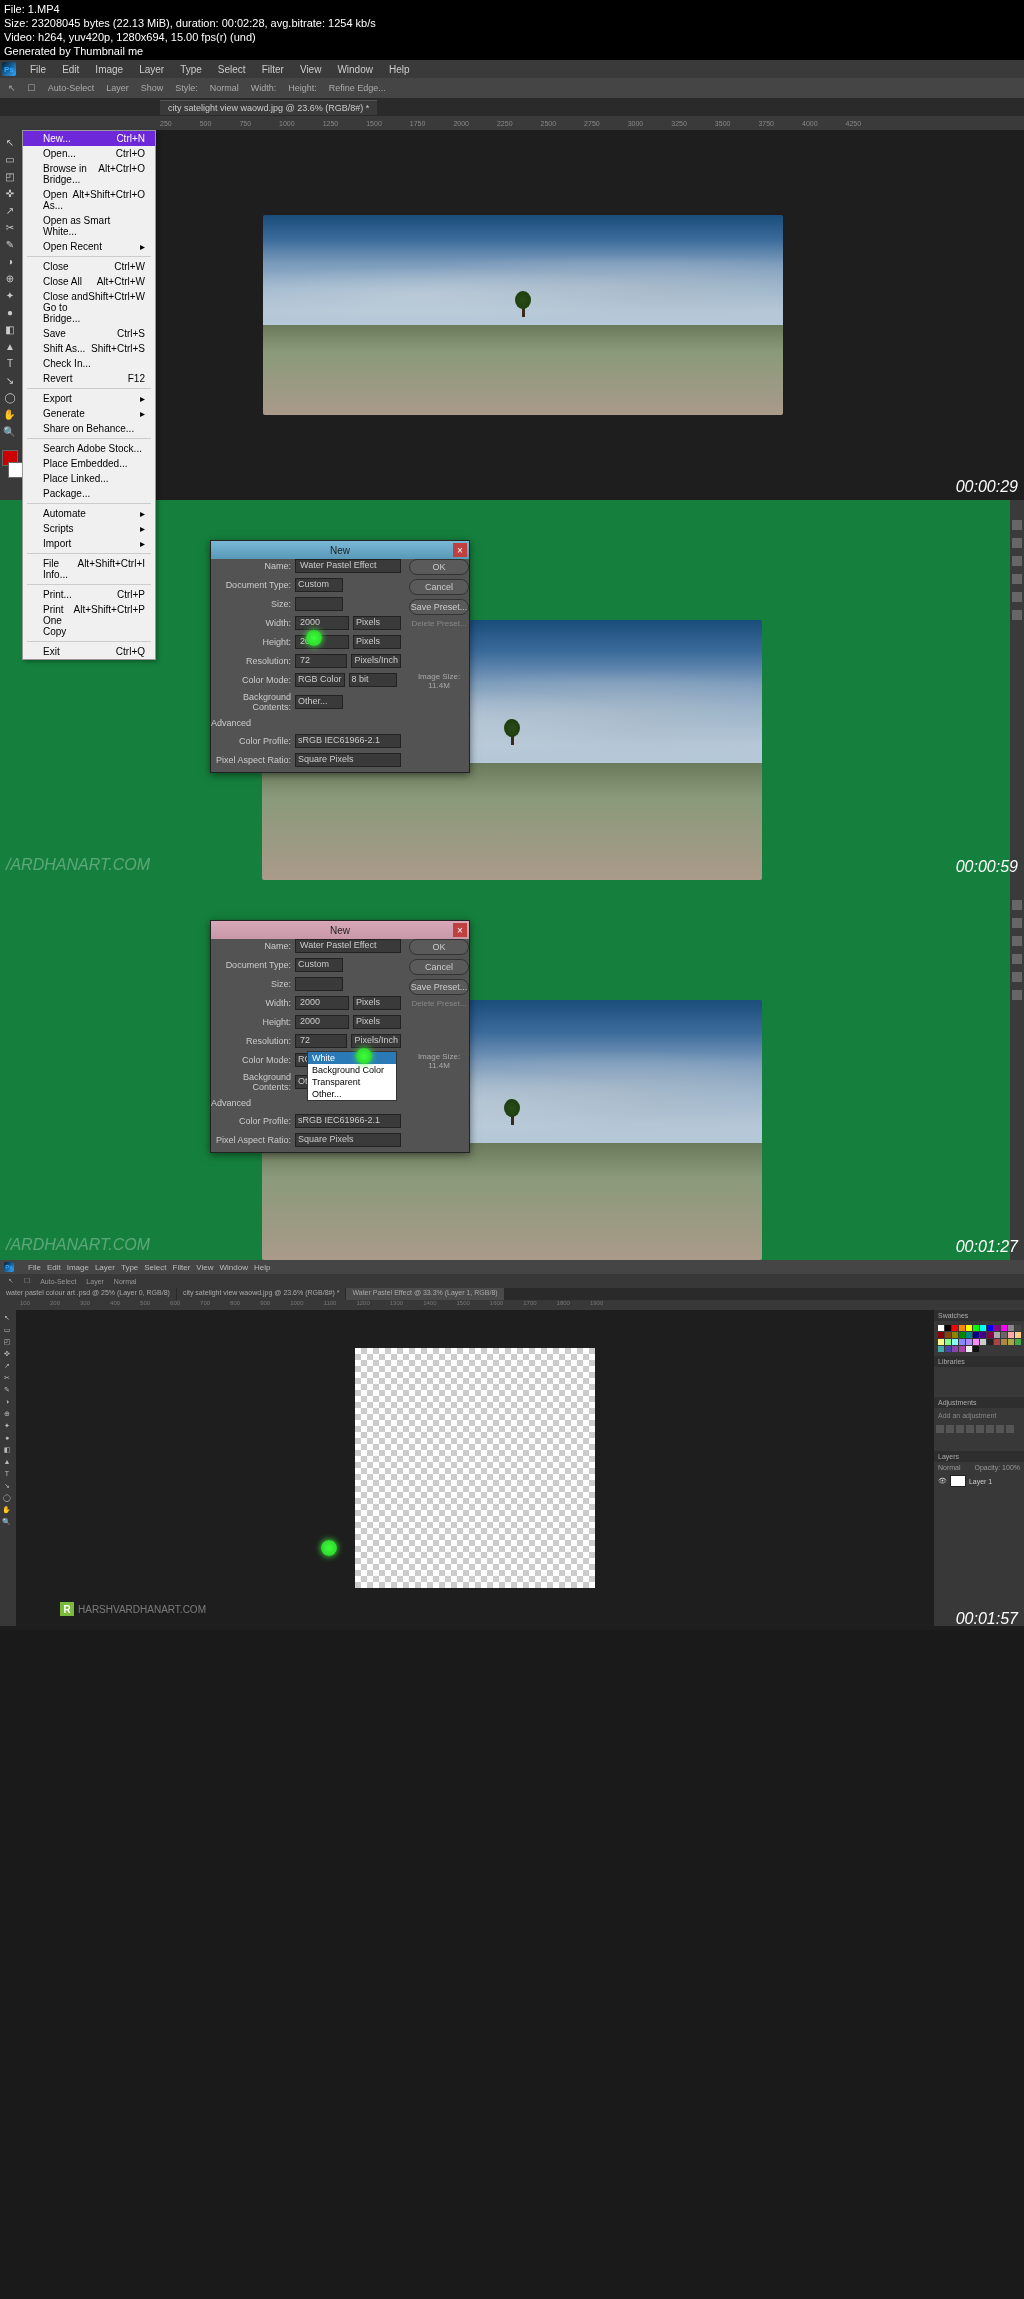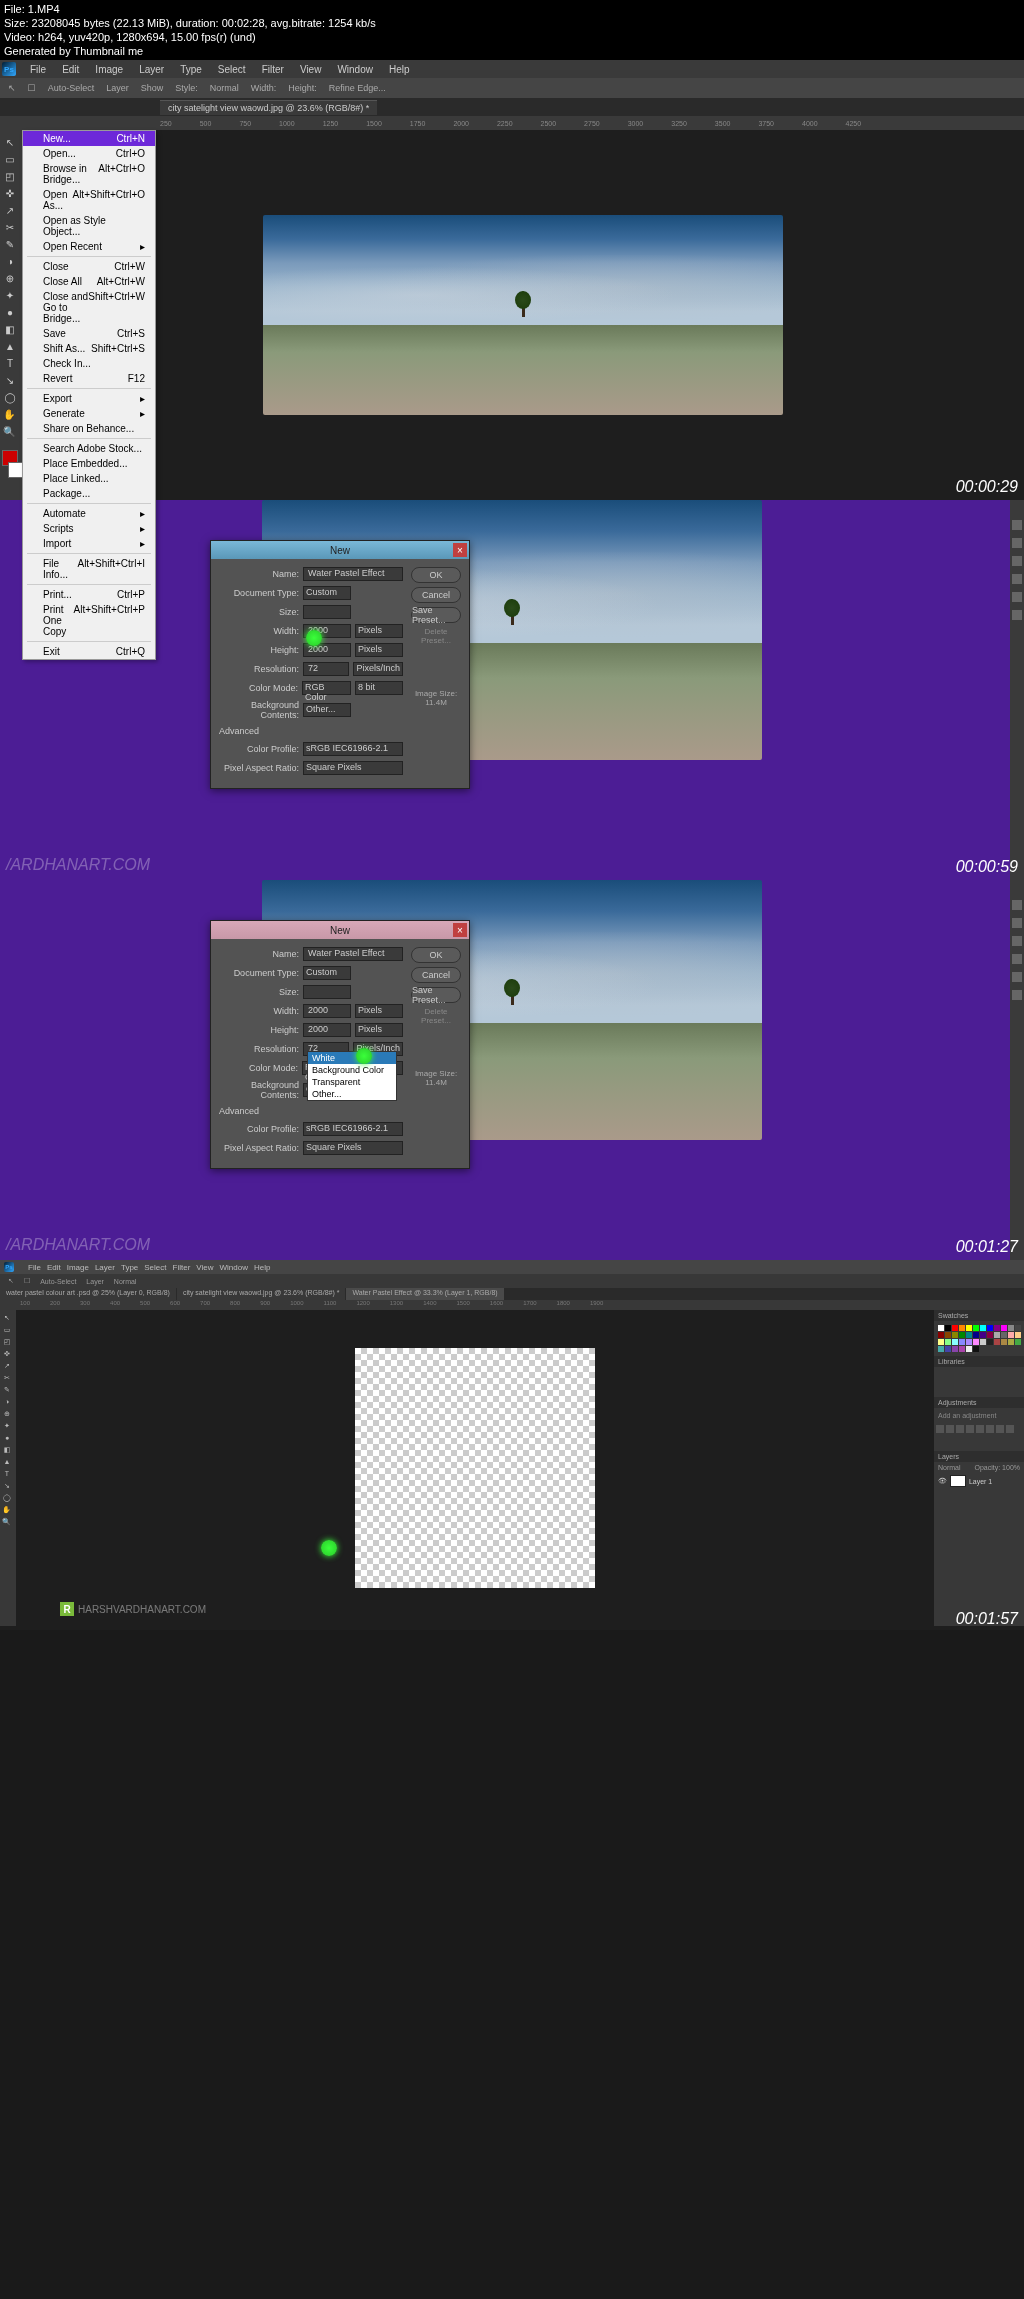--- a/index.html
+++ b/index.html
@@ -23,28 +23,28 @@
 .canvas-area{flex:1;background:#1e1e1e;display:flex;align-items:center;justify-content:center;position:relative}
 .city-img{width:520px;height:200px;position:relative;overflow:hidden;border-radius:2px}
 .sky{position:absolute;top:0;left:0;right:0;height:60%;background:linear-gradient(180deg,#1a4d7a 0%,#3a6a9a 20%,#7a9abb 40%,#9ab5cc 60%,#b5c8d8 80%)}
 .clouds{position:absolute;top:20%;left:0;right:0;height:40%;background:radial-gradient(ellipse at 30% 50%,rgba(200,210,220,0.6) 0%,transparent 50%),radial-gradient(ellipse at 70% 40%,rgba(180,190,200,0.5) 0%,transparent 50%)}
 .city{position:absolute;bottom:0;left:0;right:0;height:45%;background:linear-gradient(180deg,#6a7a5a 0%,#8a9a7a 30%,#aa9a8a 100%)}
 .tree{position:absolute;top:38%;left:50%;width:26px;height:26px;transform:translateX(-50%)}
 .tree::before{content:"";position:absolute;bottom:0;left:45%;width:3px;height:10px;background:#3a2a1a}
 .tree::after{content:"";position:absolute;top:0;left:20%;width:60%;height:70%;background:radial-gradient(circle,#2a4a1a,#1a3a0a);border-radius:50%}
 .timestamp{position:absolute;bottom:4px;right:6px;font-size:16px;color:#fff;font-style:italic}
 .watermark{position:absolute;bottom:6px;left:6px;font-size:16px;color:rgba(255,255,255,0.3);font-style:italic}
-.frame2,.frame3{height:380px;background:#4c1d95;position:relative;display:flex;align-items:flex-start;justify-content:center}
+.frame2,.frame3{height:380px;background:#15803d;position:relative;display:flex;align-items:flex-end;justify-content:center}
 .city-bg{width:500px;height:260px;position:relative}
 .dialog{position:absolute;width:260px;background:#535353;border:1px solid #222;z-index:5;box-shadow:0 2px 8px rgba(0,0,0,0.5)}
 .dialog.blue .dlg-title{background:linear-gradient(180deg,#7ab8d8,#5a98b8)}
 .dialog.pink .dlg-title{background:linear-gradient(180deg,#d8a8b8,#c898a8)}
 .dlg-title{height:18px;display:flex;align-items:center;justify-content:center;font-size:10px;color:#222;position:relative}
 .dlg-close{position:absolute;right:2px;top:2px;width:14px;height:14px;background:#c04040;color:#fff;font-size:10px;display:flex;align-items:center;justify-content:center;cursor:pointer}
-.dlg-body{padding:8px;display:flex;gap:8px}
+.dlg-body{padding:0;display:flex;gap:8px}
 .dlg-left{flex:1}
 .dlg-right{width:60px;display:flex;flex-direction:column;gap:4px}
 .dlg-row{display:flex;align-items:center;margin-bottom:5px;gap:4px}
 .dlg-label{width:80px;text-align:right;font-size:9px;color:#ccc}
 .dlg-input{flex:1;height:14px;background:#3a3a3a;border:1px solid #222;color:#ccc;font-size:9px;padding:0 4px}
 .dlg-select{height:14px;background:#3a3a3a;border:1px solid #222;color:#ccc;font-size:9px;padding:0 2px;min-width:48px}
 .dlg-btn{height:16px;background:#5a5a5a;border:1px solid #333;border-radius:8px;color:#ccc;font-size:9px;display:flex;align-items:center;justify-content:center;cursor:pointer}
 .dlg-link{font-size:8px;color:#888;text-align:center}
 .adv-label{font-size:9px;color:#ccc;margin:6px 0}
 .right-panel{position:absolute;right:0;top:0;width:14px;height:100%;background:#3a3a3a;display:flex;flex-direction:column;gap:8px;padding-top:20px;align-items:center}
@@ -168,21 +168,21 @@
         </div>
         <div class="menu-row">
           <span>Browse in Bridge...</span>
           <span>Alt+Ctrl+O</span>
         </div>
         <div class="menu-row">
           <span>Open As...</span>
           <span>Alt+Shift+Ctrl+O</span>
         </div>
         <div class="menu-row">
-          <span>Open as Style Object...</span>
+          <span>Open as Smart White...</span>
           <span></span>
         </div>
         <div class="menu-row">
           <span>Open Recent</span>
           <span>▸</span>
         </div>
         <div class="menu-sep"></div>
         <div class="menu-row">
           <span>Close</span>
           <span>Ctrl+W</span>

